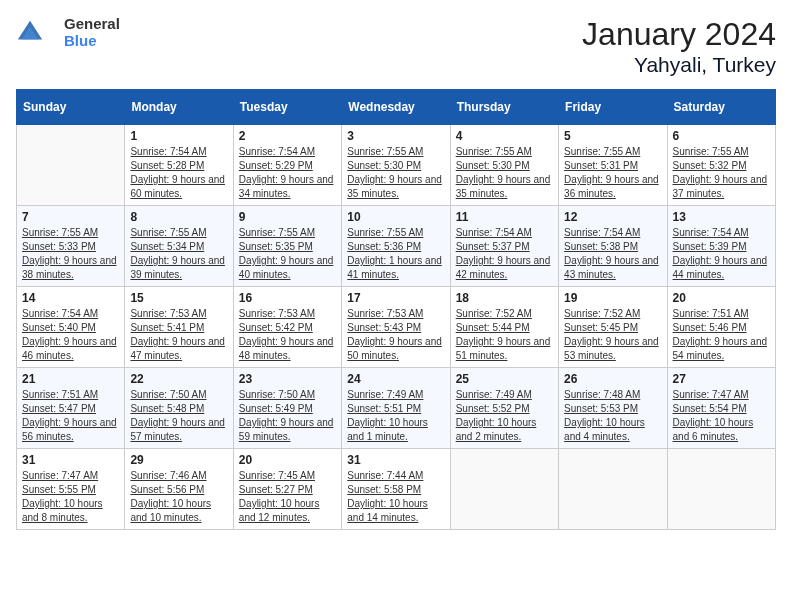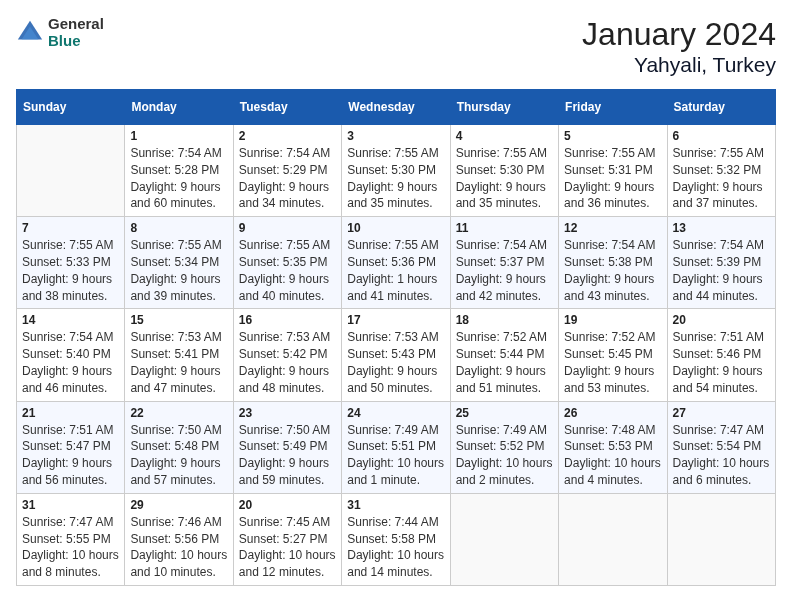--- a/index.html
+++ b/index.html
@@ -12,36 +12,36 @@
     }
     .header {
       display: flex;
       justify-content: space-between;
       align-items: flex-start;
       margin-bottom: 12px;
     }
     .logo {
       display: flex;
       align-items: center;
-      gap: 4px;
+      gap: 20px;
     }
     .logo-text {
       display: flex;
       flex-direction: column;
       line-height: 1.1;
     }
     .logo-general {
       font-size: 15px;
       font-weight: bold;
       color: #333;
     }
     .logo-blue {
       font-size: 15px;
       font-weight: bold;
-      color: #0f766e;
+      color: #3b82f6;
     }
     .logo-icon {
       width: 28px;
       height: 28px;
     }
     .title-block {
       text-align: right;
     }
     .month-title {
       font-size: 32px;
@@ -80,22 +80,23 @@
     }
     .day-number {
       font-weight: bold;
       font-size: 12px;
       color: #222;
       display: block;
       margin-bottom: 2px;
     }
     .day-info {
       color: #333;
-      font-size: 12px;
+      font-size: 10px;
       line-height: 1.4;
+      text-decoration: underline;
     }
     .empty-cell {
       background: #f9f9f9 !important;
     }
   </style>
 </head>
 <body>
 
 <div class="header">
   <div class="logo">

